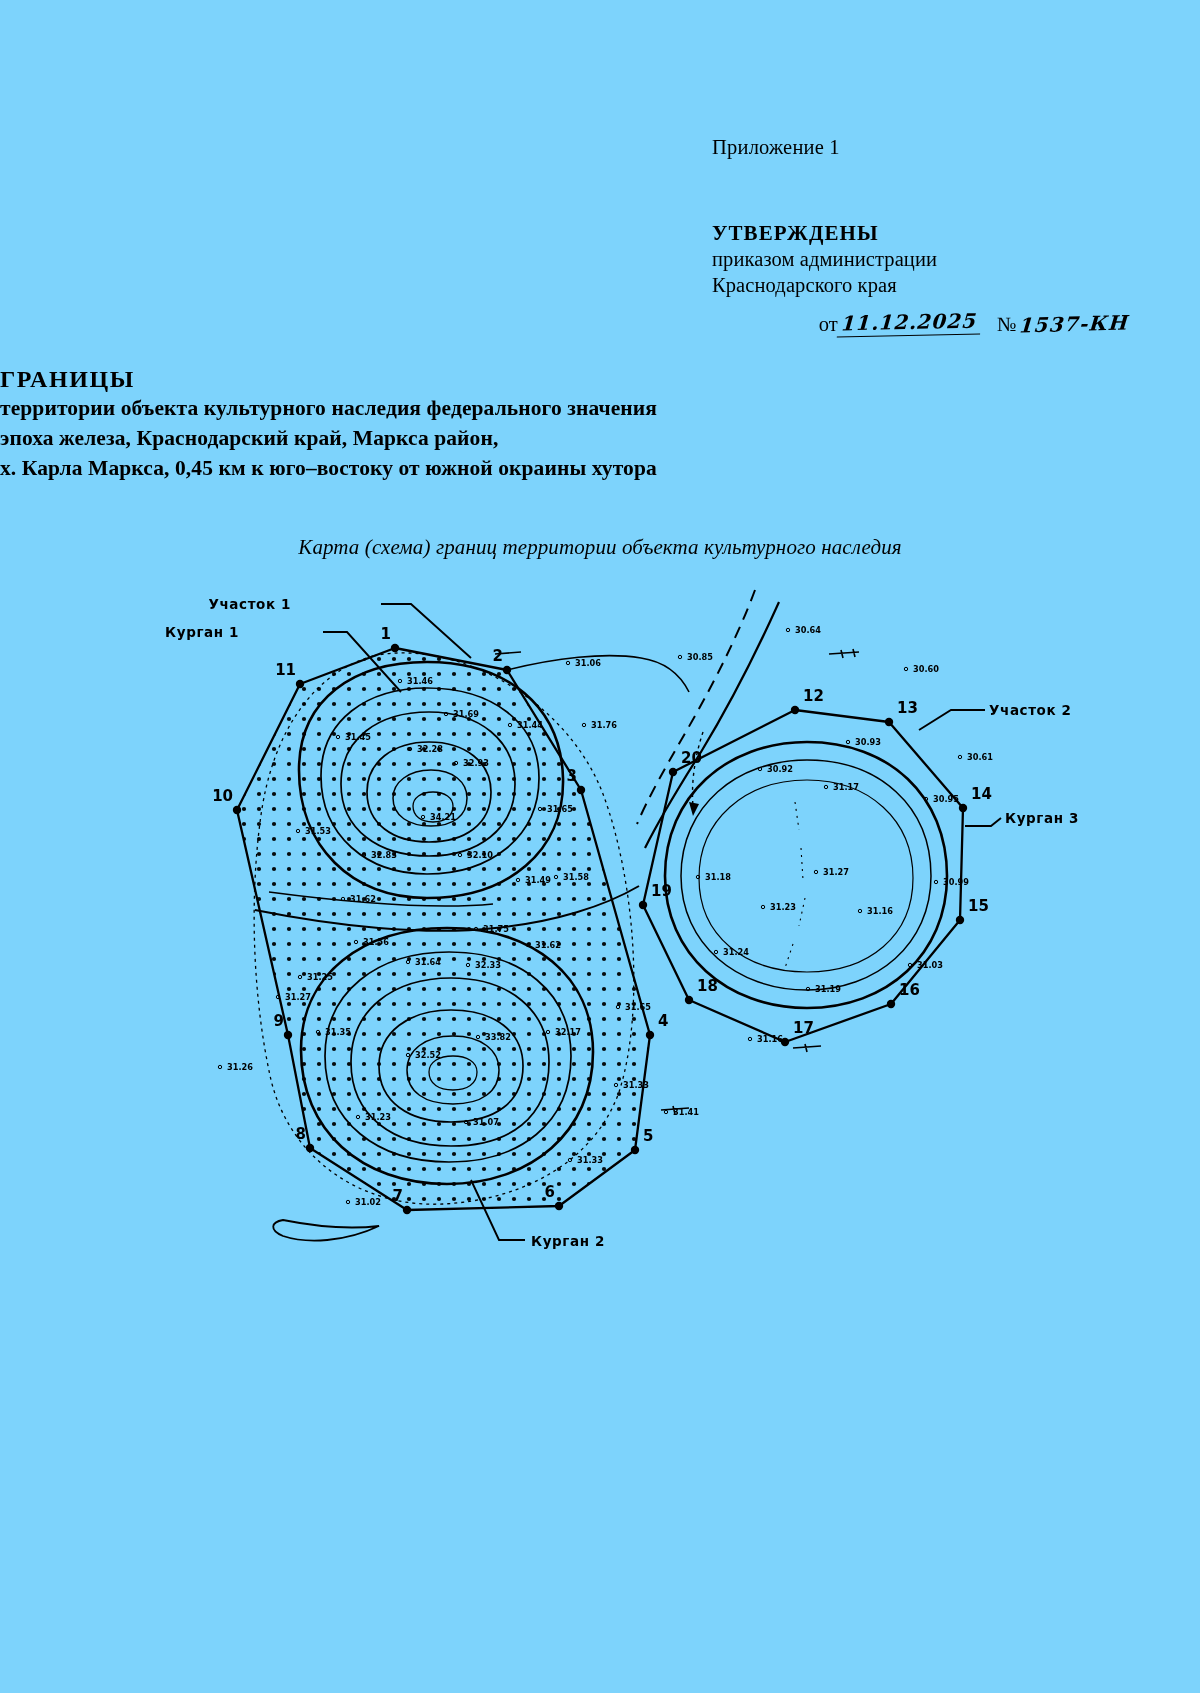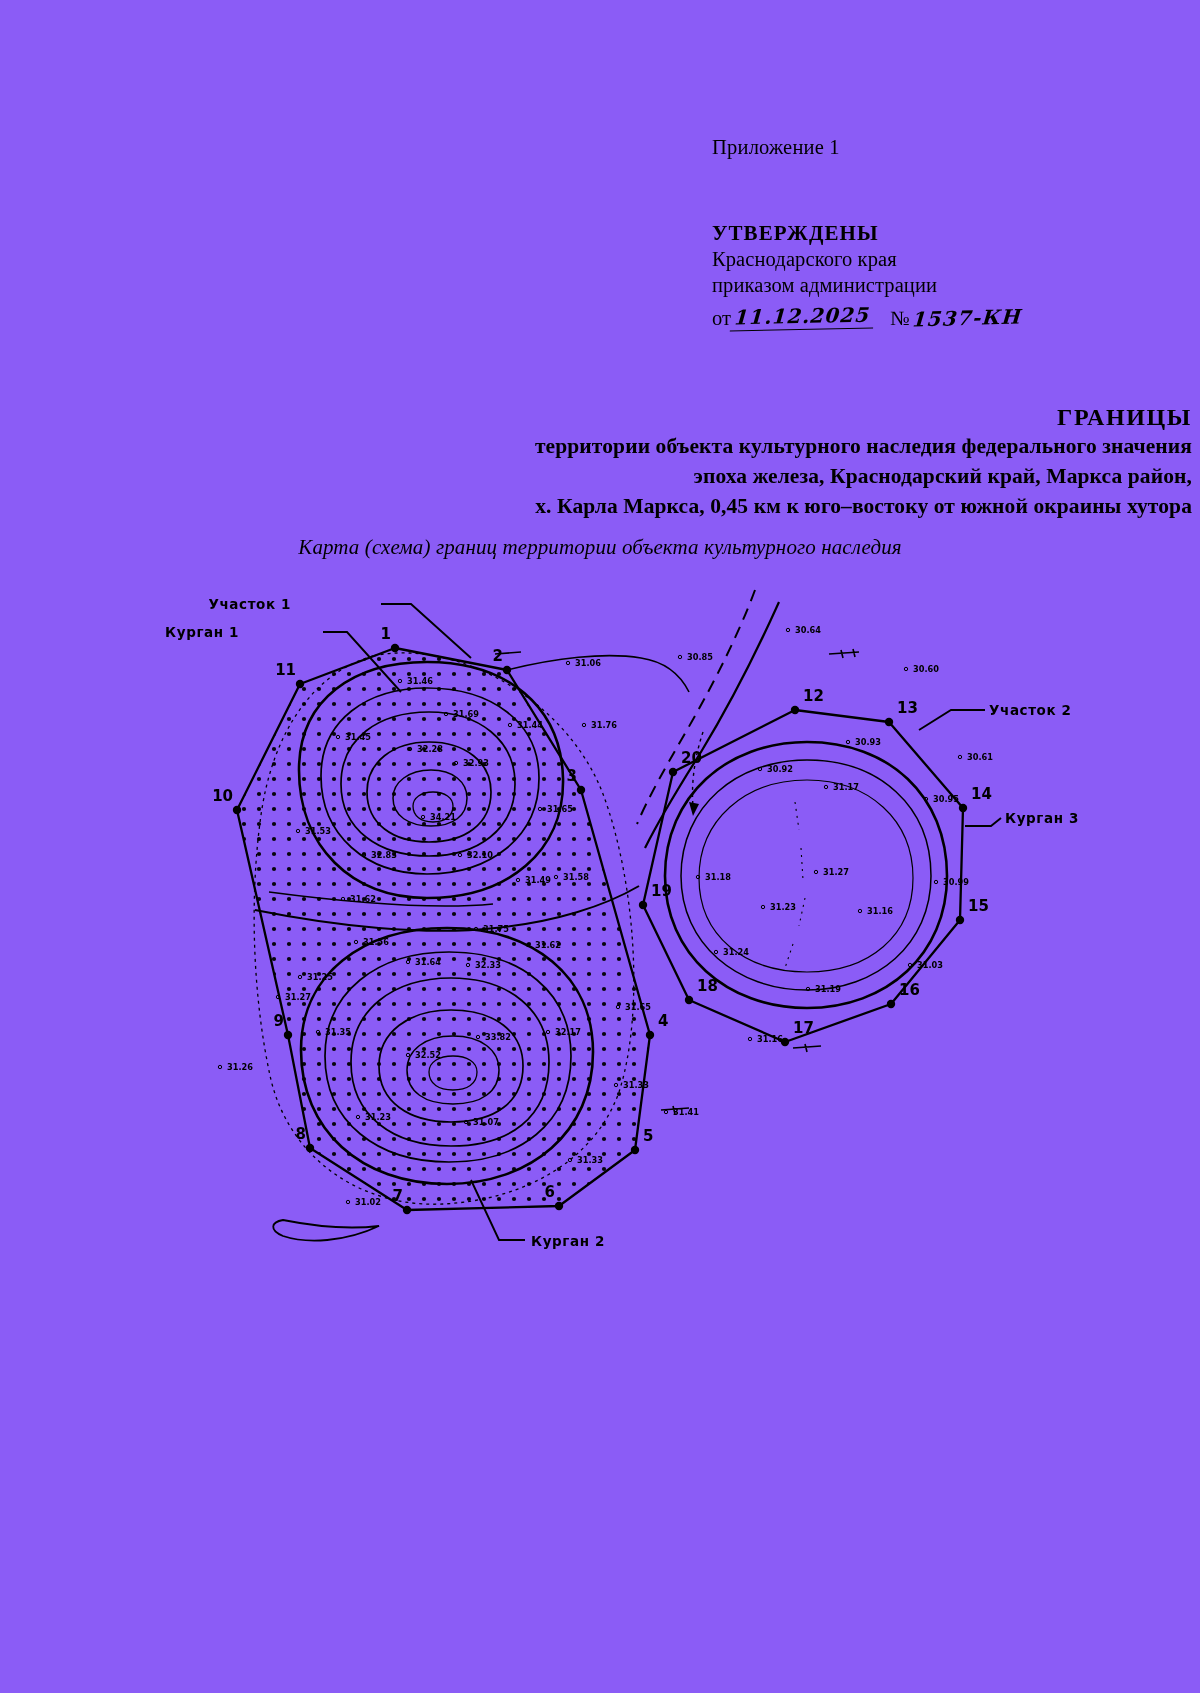--- a/index.html
+++ b/index.html
@@ -11,21 +11,21 @@
     width: 1200px;
     height: 1693px;
     position: relative;
     font-family: "Liberation Serif", serif;
     color: #000000;
     overflow: hidden;
   }
   .page {
     position: absolute;
     inset: 0;
-    background: #8b5cf6;
+    background: #7dd3fc;
   }
 
   
   .approval {
     position: absolute;
     left: 712px;
     top: 136px;
     width: 420px;
   }
   .appendix-line {
@@ -40,25 +40,26 @@
     letter-spacing: 1.1px;
     white-space: nowrap;
   }
   .approved-line {
     font-size: 20.5px;
     letter-spacing: 0.1px;
     white-space: nowrap;
     line-height: 26px;
   }
   .date-row {
-    margin-top: 6px;
+    margin-top: 12px;
     display: flex;
     align-items: flex-end;
     white-space: nowrap;
     font-size: 20.5px;
+    justify-content: flex-end;
   }
   .hw {
     font-family: "DejaVu Serif", serif;
     font-style: italic;
     font-weight: 700;
     font-size: 20px;
     letter-spacing: 1px;
     border-bottom: 1.4px solid #000;
     padding: 0 4px 1px 4px;
     transform: skewX(-6deg) rotate(-1.2deg);
@@ -76,24 +77,23 @@
     letter-spacing: 1.2px;
     padding: 0 3px;
     transform: skewX(-7deg) rotate(-1.5deg);
     display: inline-block;
   }
 
   
   .doc-title-wrap {
     position: absolute;
     left: 0;
-    right: 8px;
+    right: 0;
     top: 366px;
-    text-align: right;
-    margin-top: 38px;
+    text-align: left;
   }
   .doc-title {
     font-size: 24px;
     font-weight: 700;
     letter-spacing: 1.6px;
   }
   .doc-sub {
     font-size: 21.5px;
     font-weight: 700;
     line-height: 30px;
@@ -140,22 +140,22 @@
   }
 </style>
 </head>
 <body>
 
 <div class="page">
 
   <div class="approval">
     <div class="appendix-line">Приложение 1</div>
     <div class="approved-title">УТВЕРЖДЕНЫ</div>
+    <div class="approved-line">приказом администрации</div>
     <div class="approved-line">Краснодарского края</div>
-    <div class="approved-line">приказом администрации</div>
     <div class="date-row">
       <span>от</span>
       <span class="hw">11.12.2025</span>
       <span class="numsign">№</span>
       <span class="hw2">1537-КН</span>
     </div>
   </div>
 
   <div class="doc-title-wrap">
     <div class="doc-title">ГРАНИЦЫ</div>

